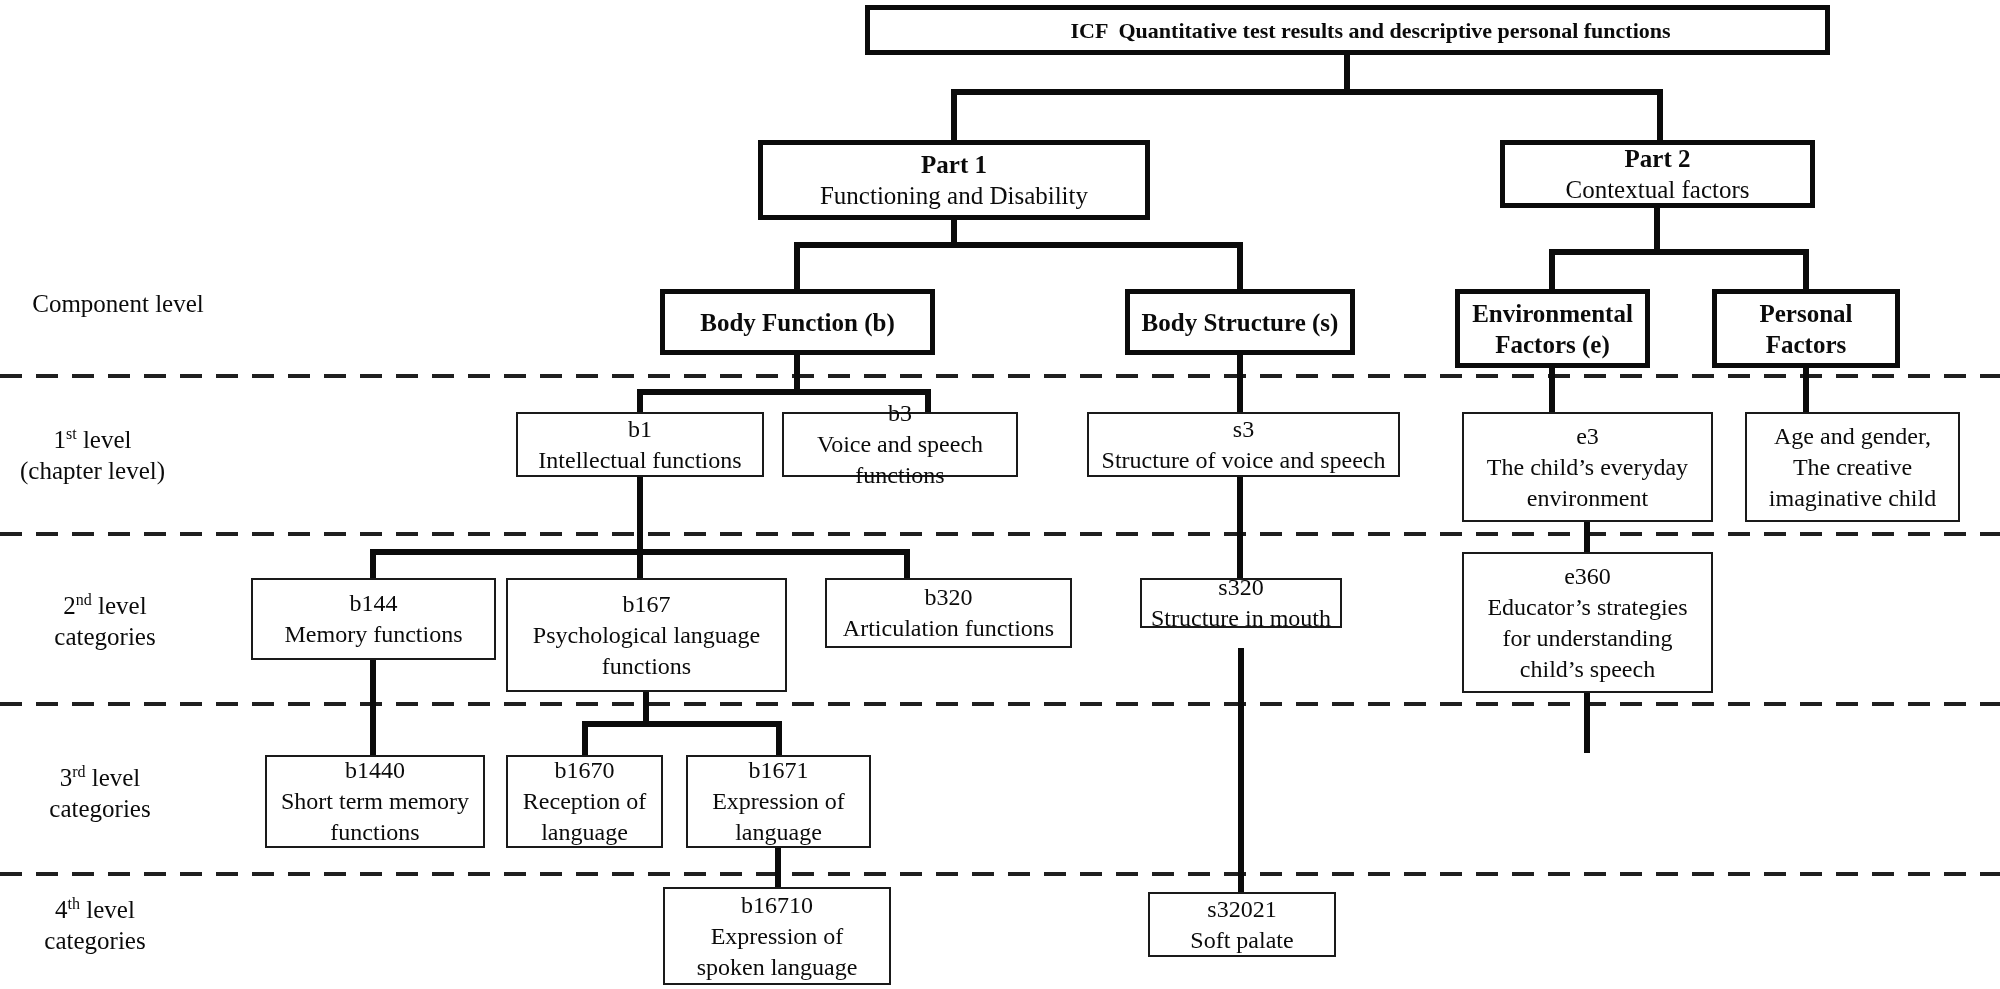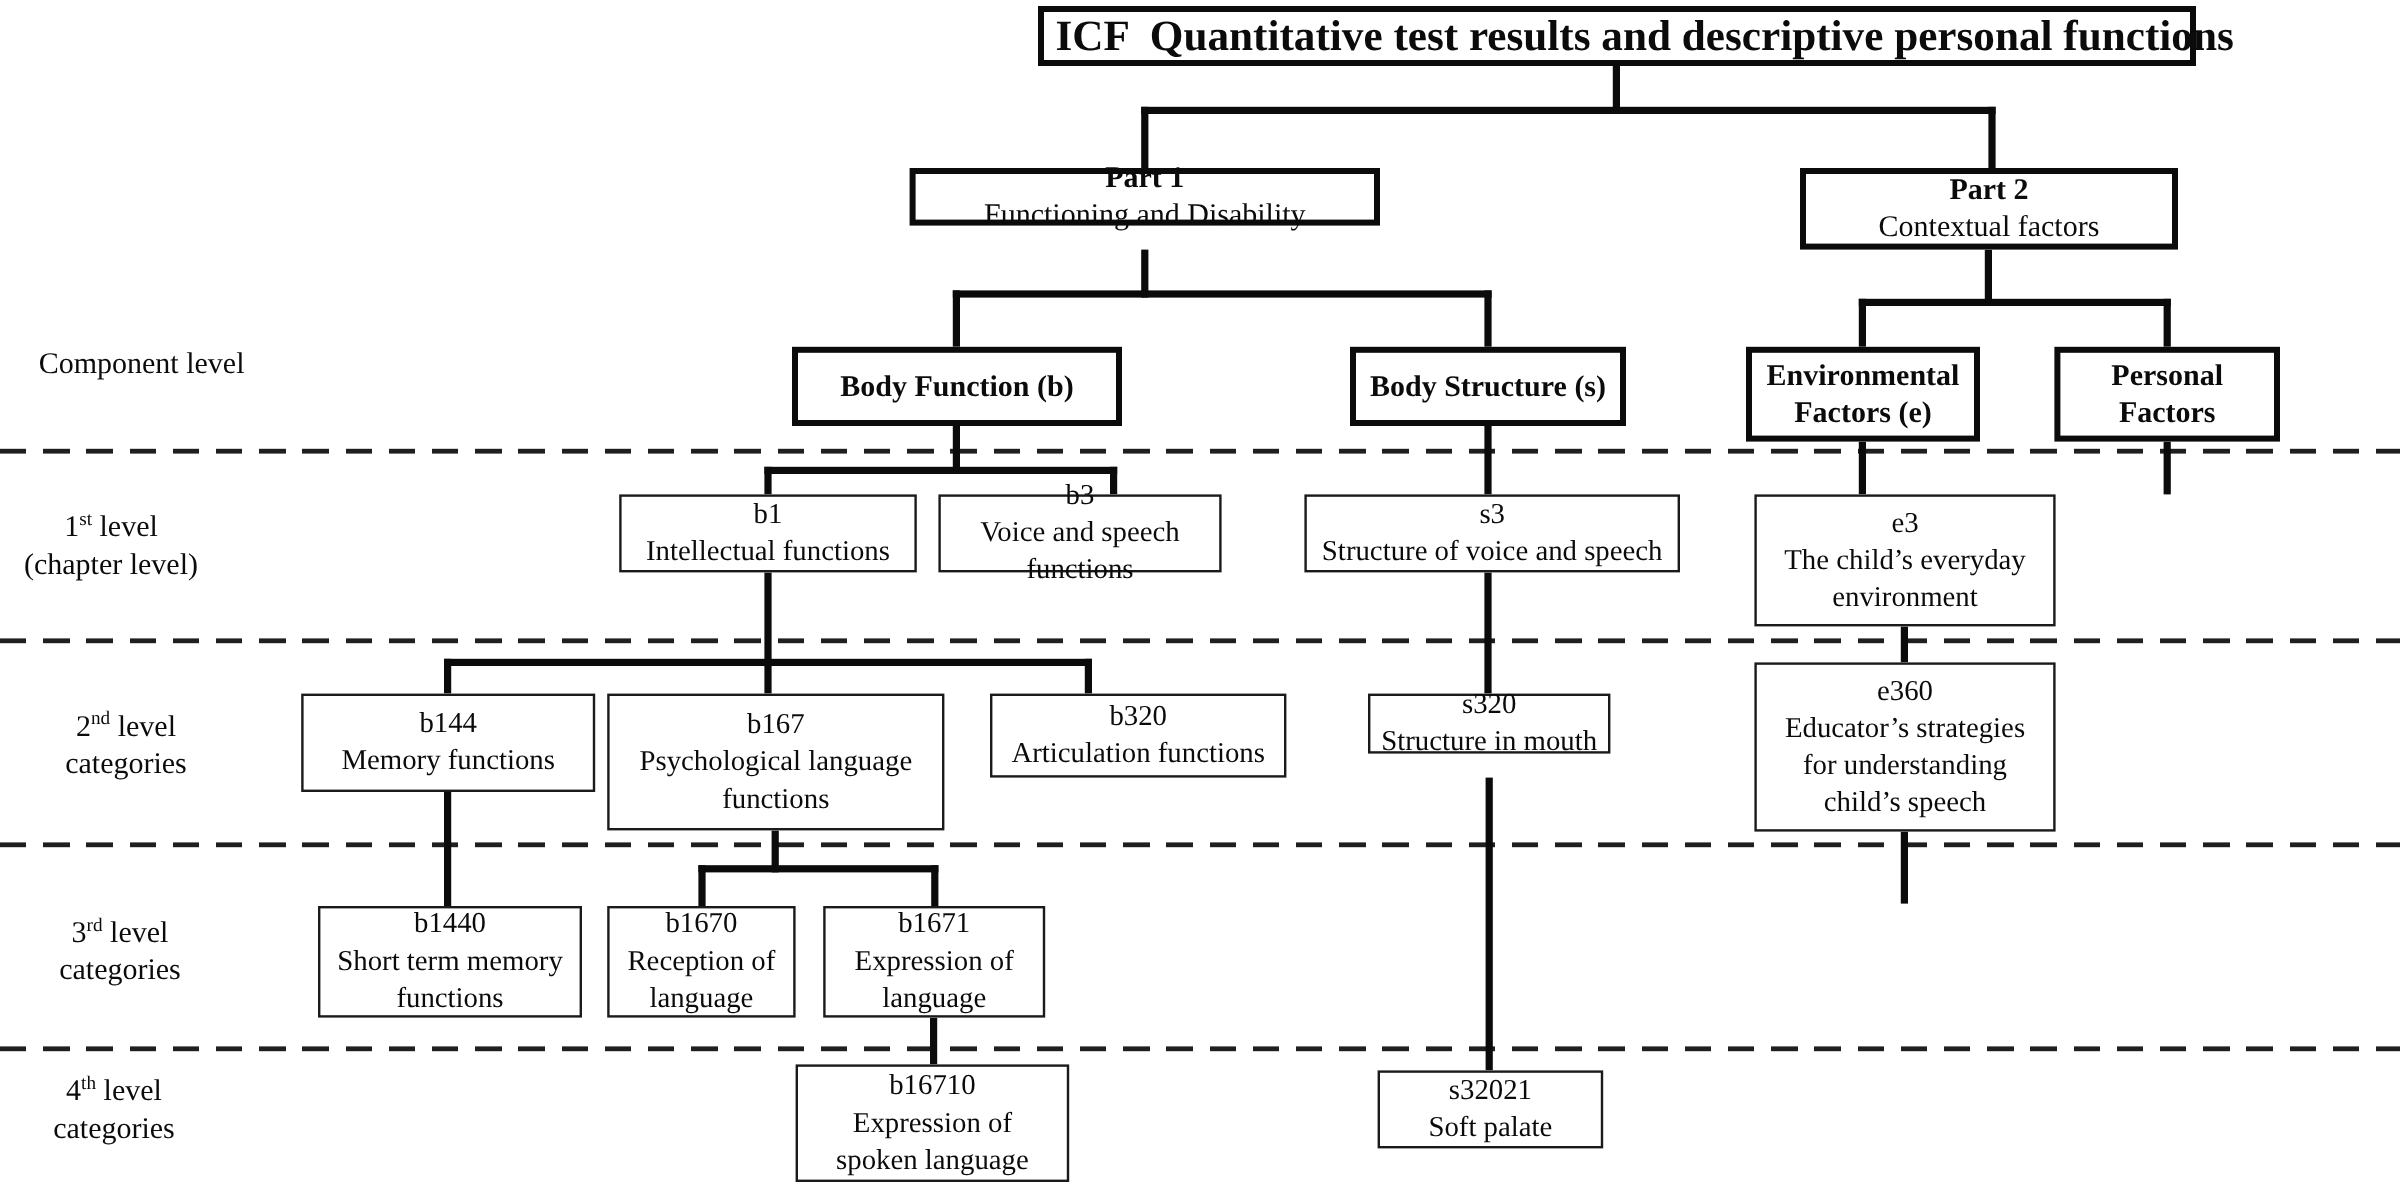--- a/index.html
+++ b/index.html
@@ -9,21 +9,21 @@
     overflow:hidden;
   }
   
   .node{
     position:absolute;box-sizing:border-box;background:#ffffff;
     display:flex;flex-direction:column;justify-content:center;align-items:center;
     text-align:center;font-size:24px;line-height:31px;z-index:3;
   }
   .t1{border:5px solid #0b0b0b;font-weight:bold;font-size:25px;}
   .t2{border:2px solid #1a1a1a;font-weight:normal;}
-  .title-box{font-size:36px;white-space:pre;padding-left:46px;}
+  .title-box{font-size:22px;white-space:pre;padding-left:46px;}
   .first-bold div{font-weight:normal;}
   .first-bold div:first-child{font-weight:bold;}
   
   .hl,.vl{position:absolute;background:#0b0b0b;z-index:1;}
   .hl{height:6px;}
   .vl{width:6px;}
   
   .dash{
     position:absolute;left:0;width:2000px;height:4px;z-index:0;
     background:repeating-linear-gradient(90deg,#1f1f1f 0 22px,transparent 22px 36px);
@@ -80,21 +80,21 @@
   <div class="hl" style="left:582px;top:721px;width:200px"></div>
   <div class="vl" style="left:582px;top:721px;height:34px"></div>
   <div class="vl" style="left:776px;top:721px;height:34px"></div>
   <div class="vl" style="left:1238px;top:648px;height:244px"></div>
   <div class="vl" style="left:1584px;top:693px;height:60px"></div>
 
   <div class="vl" style="left:775px;top:848px;height:39px"></div>
 
   <div class="node t1 title-box" style="left:865px;top:5px;width:965px;height:50px">ICF  Quantitative test results and descriptive personal functions</div>
 
-  <div class="node t1 first-bold" style="left:758px;top:140px;width:392px;height:48px;font-size:25px">
+  <div class="node t1 first-bold" style="left:758px;top:140px;width:392px;height:80px;font-size:25px">
       <div>Part 1</div>
       <div>Functioning and Disability</div>
     </div>
   <div class="node t1 first-bold" style="left:1500px;top:140px;width:315px;height:68px;font-size:25px">
       <div>Part 2</div>
       <div>Contextual factors</div>
     </div>
 
   <div class="node t1" style="left:660px;top:289px;width:275px;height:66px">
       <div>Body Function (b)</div>
@@ -120,20 +120,25 @@
       <div>Voice and speech functions</div>
     </div>
   <div class="node t2" style="left:1087px;top:412px;width:313px;height:65px">
       <div>s3</div>
       <div>Structure of voice and speech</div>
     </div>
   <div class="node t2" style="left:1462px;top:412px;width:251px;height:110px">
       <div>e3</div>
       <div>The child’s everyday</div>
       <div>environment</div>
+    </div>
+  <div class="node t2" style="left:1745px;top:412px;width:215px;height:110px">
+      <div>Age and gender,</div>
+      <div>The creative</div>
+      <div>imaginative child</div>
     </div>
 
   <div class="node t2" style="left:251px;top:578px;width:245px;height:82px">
       <div>b144</div>
       <div>Memory functions</div>
     </div>
   <div class="node t2" style="left:506px;top:578px;width:281px;height:114px">
       <div>b167</div>
       <div>Psychological language</div>
       <div>functions</div>

